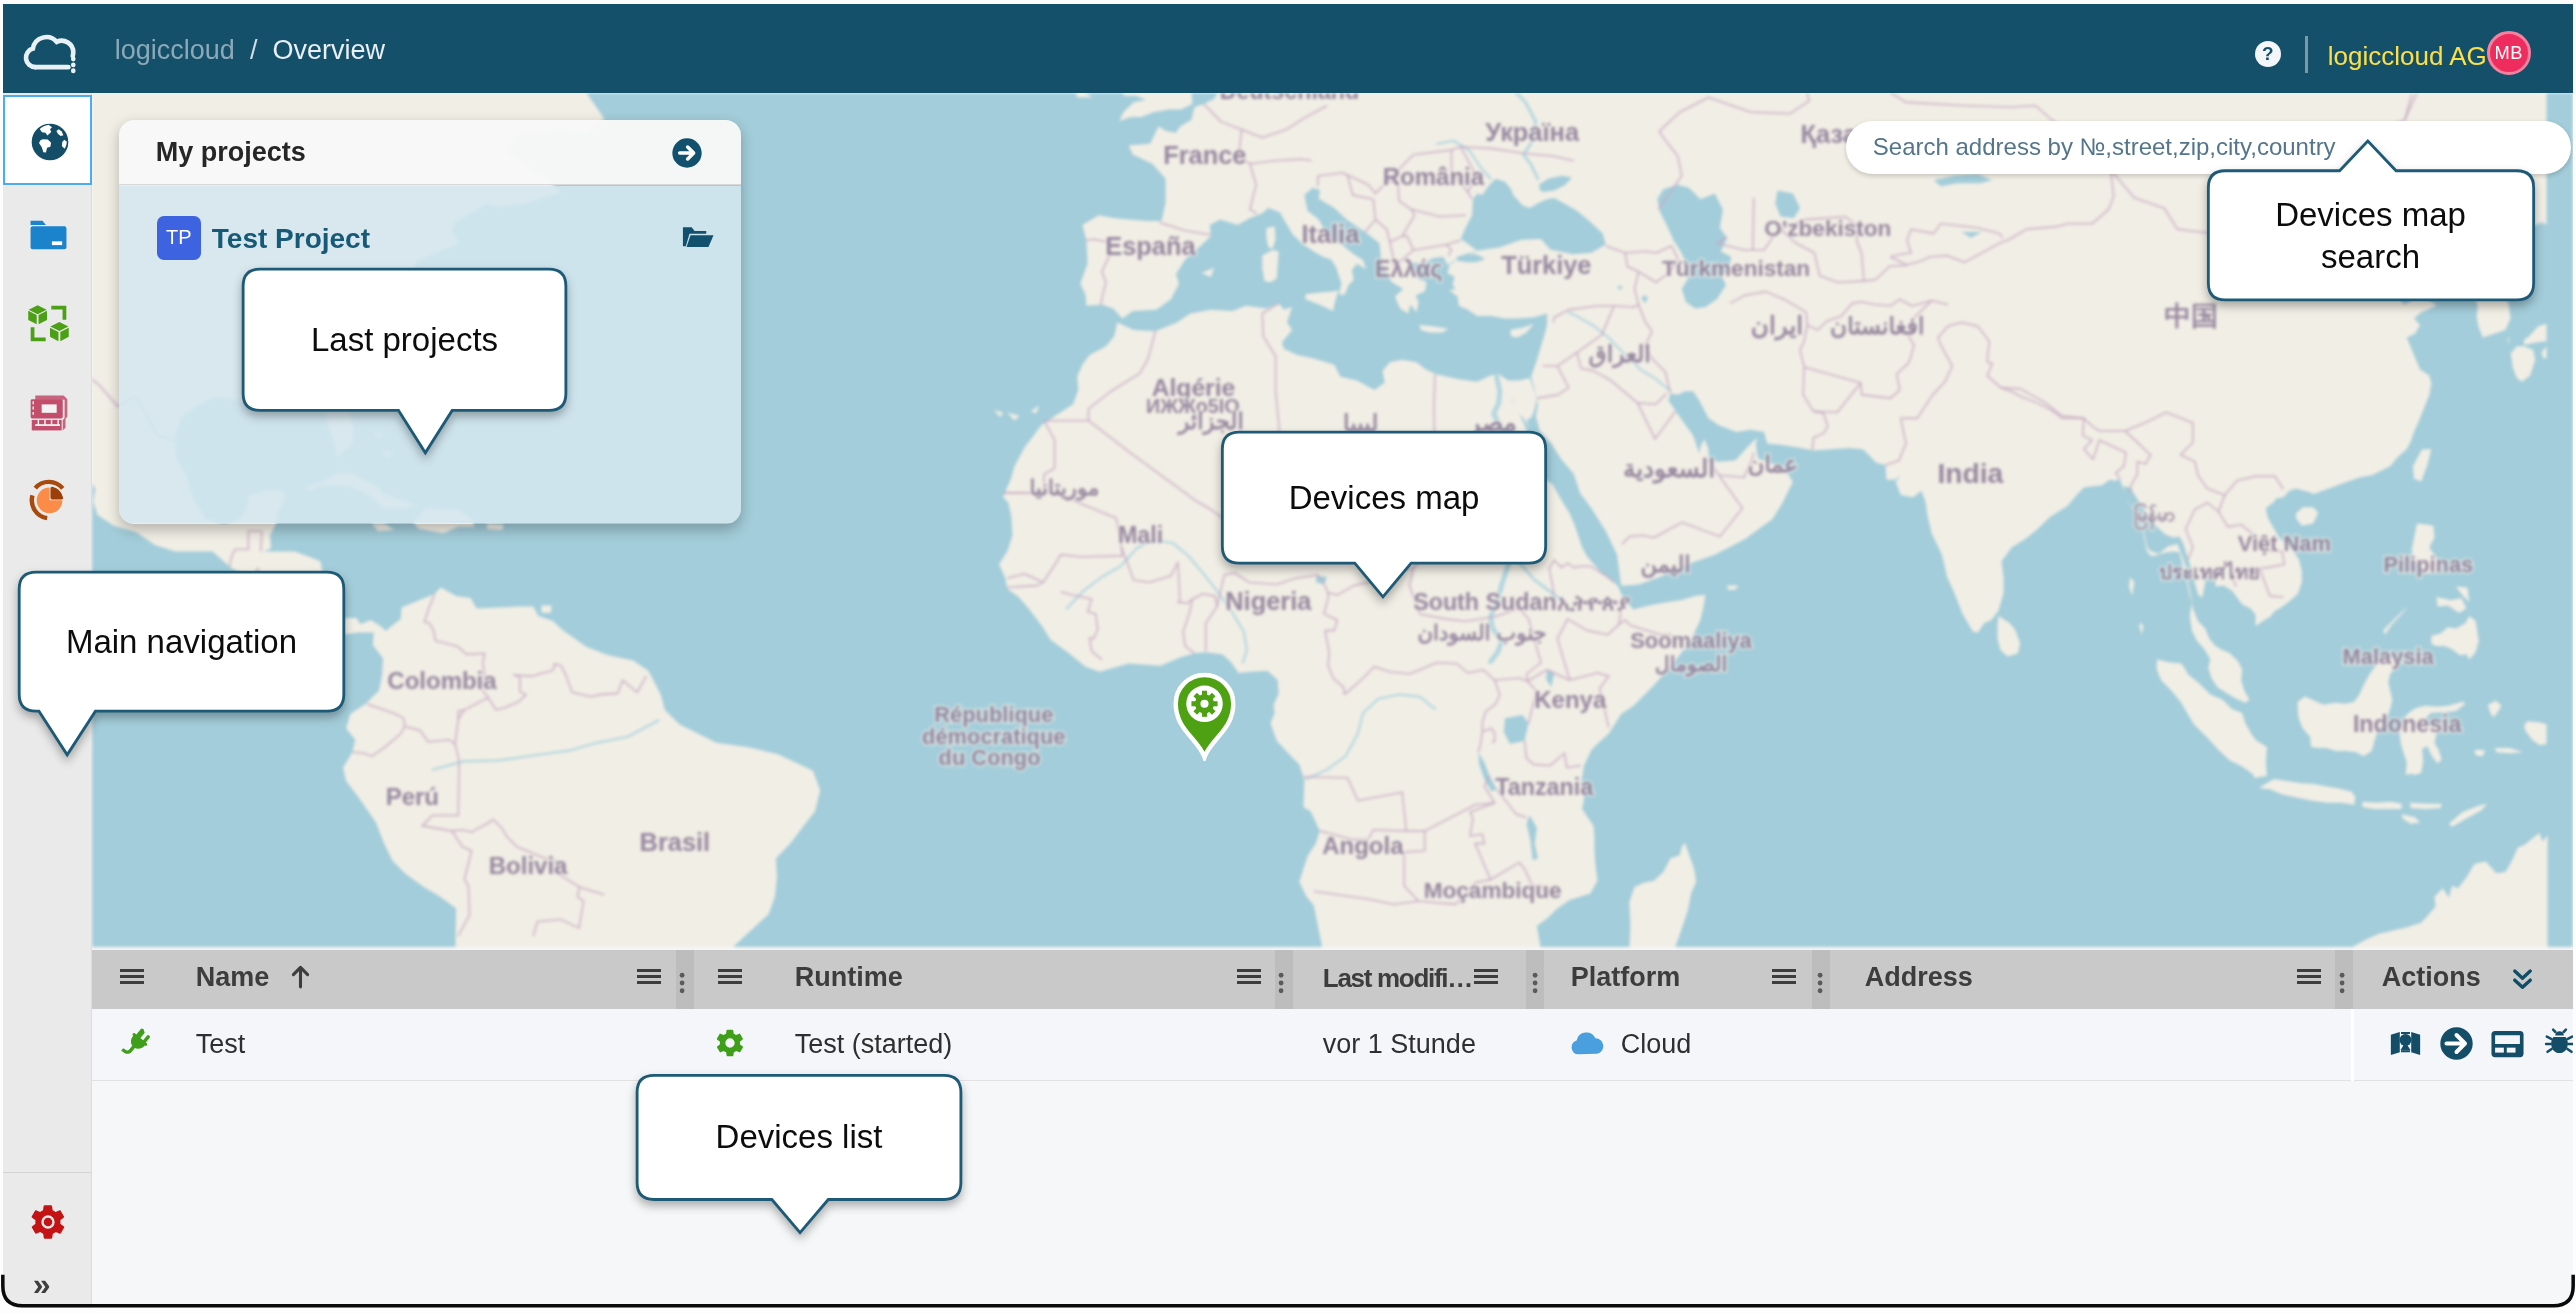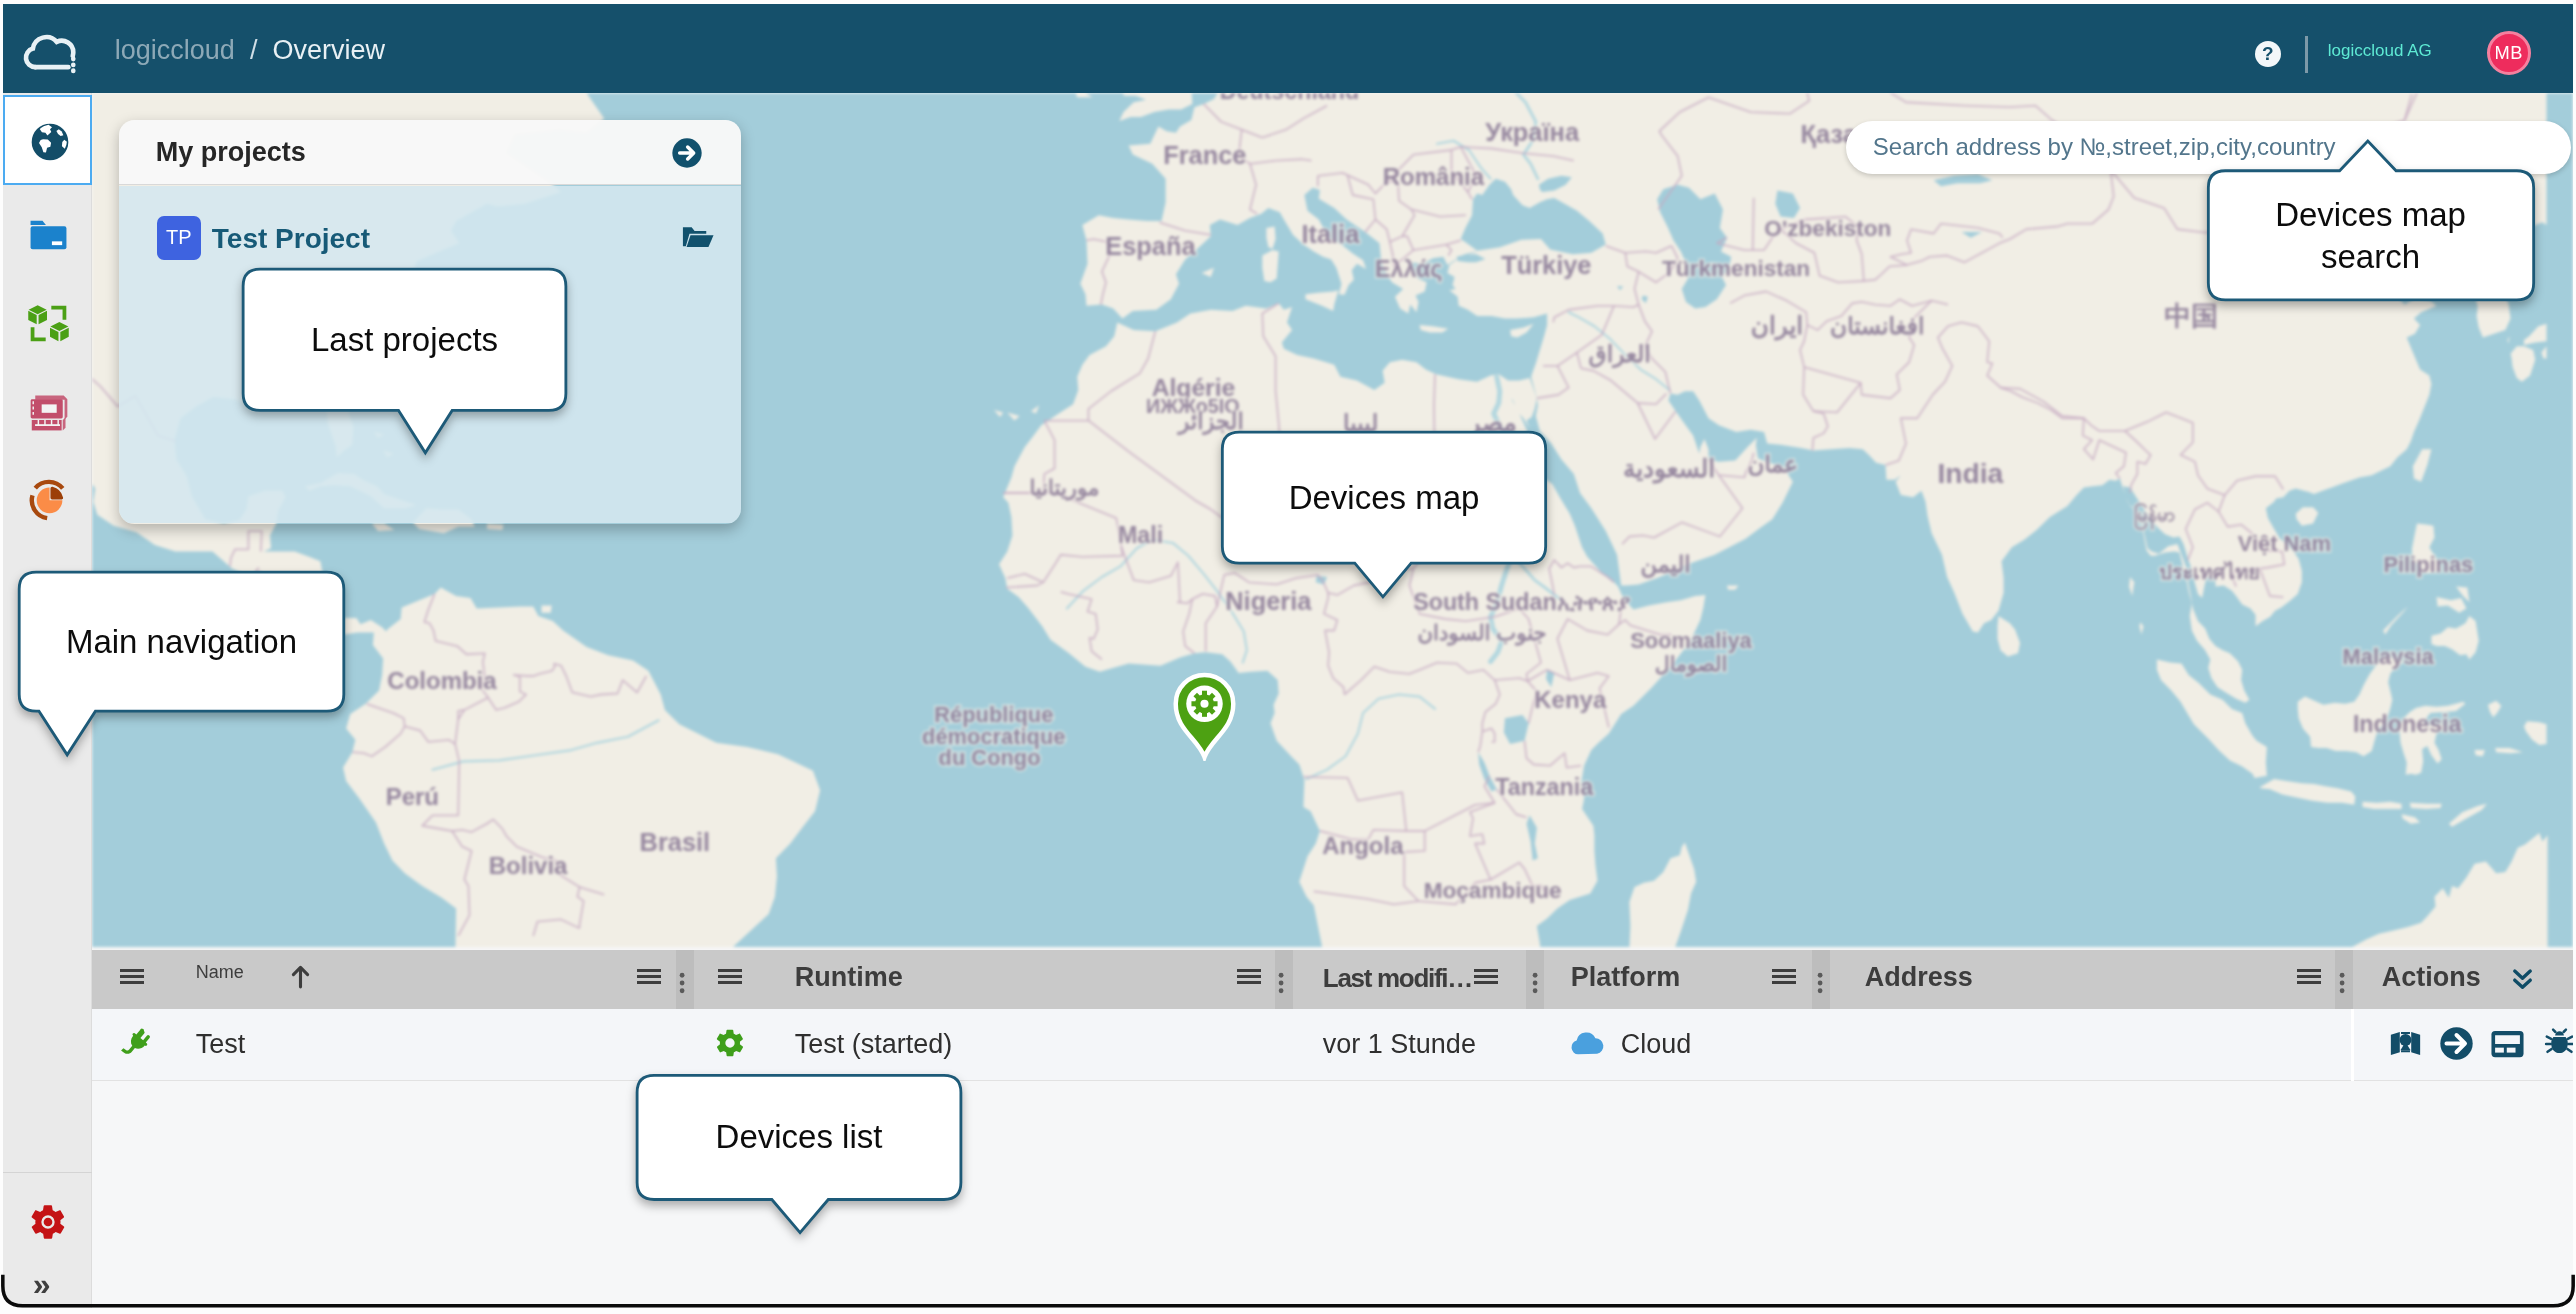--- a/index.html
+++ b/index.html
@@ -238,21 +238,21 @@
       <svg style="position:absolute;left:19px;top:23px" width="59" height="48" viewBox="0 0 84 68">
         <g fill="none" stroke="#e8f1f5" stroke-width="6.6" stroke-linecap="round">
           <path d="M 19 57 a 13.5 13.5 0 0 1 -3.5 -26.5 a 19.5 19.5 0 0 1 34 -9.5 a 16.5 16.5 0 0 1 23.5 14.8 a 16.5 16.5 0 0 1 -0.8 5.2"></path>
           <path d="M 19 57 L 66 57"></path>
           <path d="M 73 45 L 73 63" stroke-dasharray="0.5 8"></path>
         </g>
       </svg>
       <div style="position:absolute;left:112px;top:31px;font-size:27px;color:#8da9b7">logiccloud&nbsp;&nbsp;<span style="color:#cfdee6">/</span>&nbsp;&nbsp;<span style="color:#e8f0f4">Overview</span></div>
       <div style="position:absolute;left:2252px;top:37px;width:26px;height:26px;border-radius:50%;background:#f3f7f9;color:#15506b;font-weight:bold;font-size:19px;display:flex;align-items:center;justify-content:center">?</div>
       <div style="position:absolute;left:2302px;top:32px;width:2.8px;height:37px;background:#7d99a8"></div>
-      <div style="position:absolute;left:2325px;top:37px;font-size:17px;color:#5eead4">logiccloud AG</div>
+      <div style="position:absolute;left:2325px;top:37px;font-size:26px;color:#fde047">logiccloud AG</div>
       <div style="position:absolute;left:2484px;top:27px;width:44px;height:44px;border-radius:50%;background:#ee2c5d;border:3.5px solid #f5809f;color:#fff;font-weight:normal;font-size:18.3px;display:flex;align-items:center;justify-content:center;letter-spacing:0.7px">MB</div>
     </div>
     <div style="position:absolute;left:0;top:89px;width:89px;height:1215px;background:#eaeaea;border-right:1.4px solid #dcdcdc"></div>
     <div style="position:absolute;left:0;top:1168px;width:89px;height:1.4px;background:#d4d4d4"></div>
     <div style="position:absolute;left:0;top:91px;width:89px;height:90px;background:#fff;border:2.8px solid #4cabf1"></div>
     <svg style="position:absolute;left:25px;top:116px" width="44" height="44" viewBox="0 0 24 24">
       <circle cx="12" cy="12" r="10" fill="#134d68"></circle>
       <path fill="#fff" d="M11.2 2.6 c-2 .4-3.4 1-4.8 2.3 l 1.2 1.8 1.9.3 1.1 1.4 2.1-1.8 -.7-1.6 1.1-1 z"></path>
       <path fill="#fff" d="M8.2 10.5 l 2.6.2 1.8 1.7 -.4 2.2 -1.8.5 -.6 2.6 -1.4-.1 -.9-2.8 -1.5-2.3 .9-1.6 z"></path>
       <path fill="#fff" d="M16.8 5.1 l 1.6 1.2 .9 2 -1.5.4 -1.4-1.1 -.9-1.6 z"></path>
@@ -343,21 +343,21 @@
     <div style="position:absolute;left:673px;top:946px;width:18.3px;height:59px;background:#bdbdbd"></div>
     <div style="position:absolute;left:1272px;top:946px;width:18.3px;height:59px;background:#bdbdbd"></div>
     <div style="position:absolute;left:1523px;top:946px;width:18.3px;height:59px;background:#bdbdbd"></div>
     <div style="position:absolute;left:1809px;top:946px;width:18.3px;height:59px;background:#bdbdbd"></div>
     <div style="position:absolute;left:2332px;top:946px;width:18.3px;height:59px;background:#bdbdbd"></div>
     <div style="position:absolute;left:117px;top:965px;width:24px;height:16px">
       <div style="height:3.2px;background:#3d3d3d;margin-bottom:3.2px"></div>
       <div style="height:3.2px;background:#3d3d3d;margin-bottom:3.2px"></div>
       <div style="height:3.2px;background:#3d3d3d"></div>
     </div>
-    <div style="position:absolute;left:193px;top:958px;font-size:18px;font-weight:normal;color:#3d3d3d">Name</div>
+    <div style="position:absolute;left:193px;top:958px;font-size:27px;font-weight:bold;color:#3d3d3d">Name</div>
     <svg style="position:absolute;left:282px;top:957px" width="31" height="31" viewBox="0 0 24 24">
       <path d="M12 20 V5 M6.5 10.5 L12 5 L17.5 10.5" stroke="#3d3d3d" stroke-width="2.4" fill="none" stroke-linecap="round" stroke-linejoin="round"></path>
     </svg>
     <div style="position:absolute;left:634px;top:965px;width:24px;height:16px">
       <div style="height:3.2px;background:#3d3d3d;margin-bottom:3.2px"></div>
       <div style="height:3.2px;background:#3d3d3d;margin-bottom:3.2px"></div>
       <div style="height:3.2px;background:#3d3d3d"></div>
     </div>
     <svg style="position:absolute;left:676px;top:968px" width="6.2" height="22" viewBox="0 0 8.79688 30.7969">
       <circle cx="4.4" cy="4.4" r="3.4" fill="#5a5a5a"></circle>

